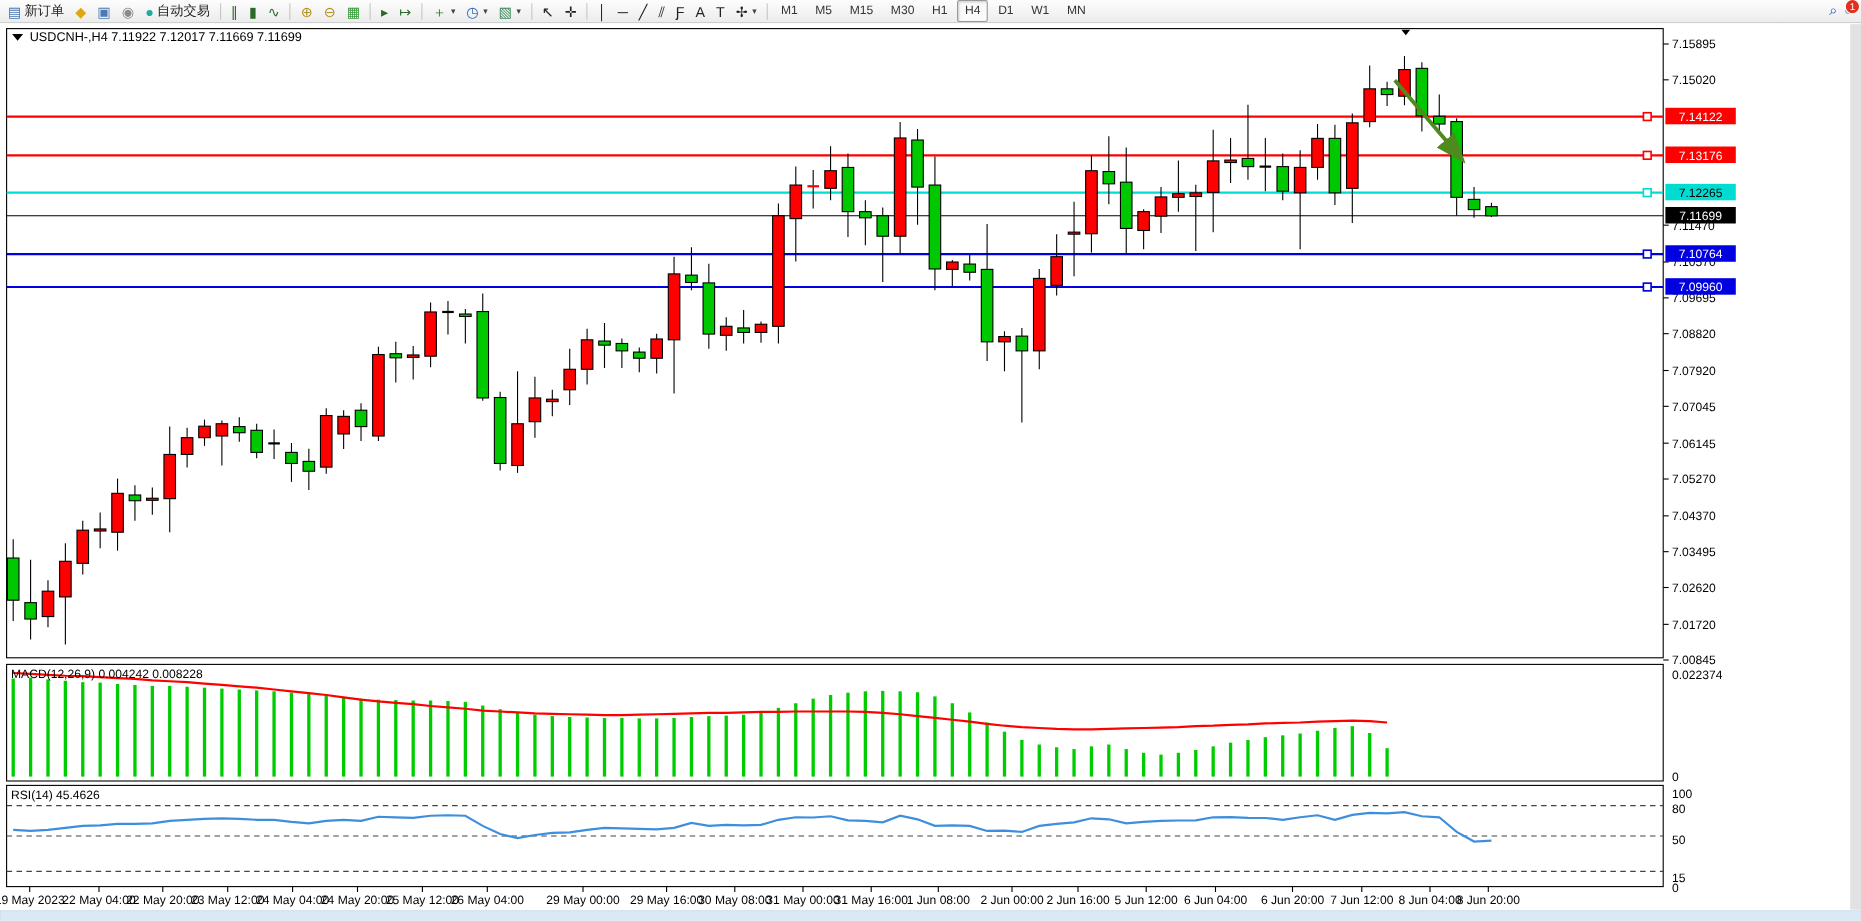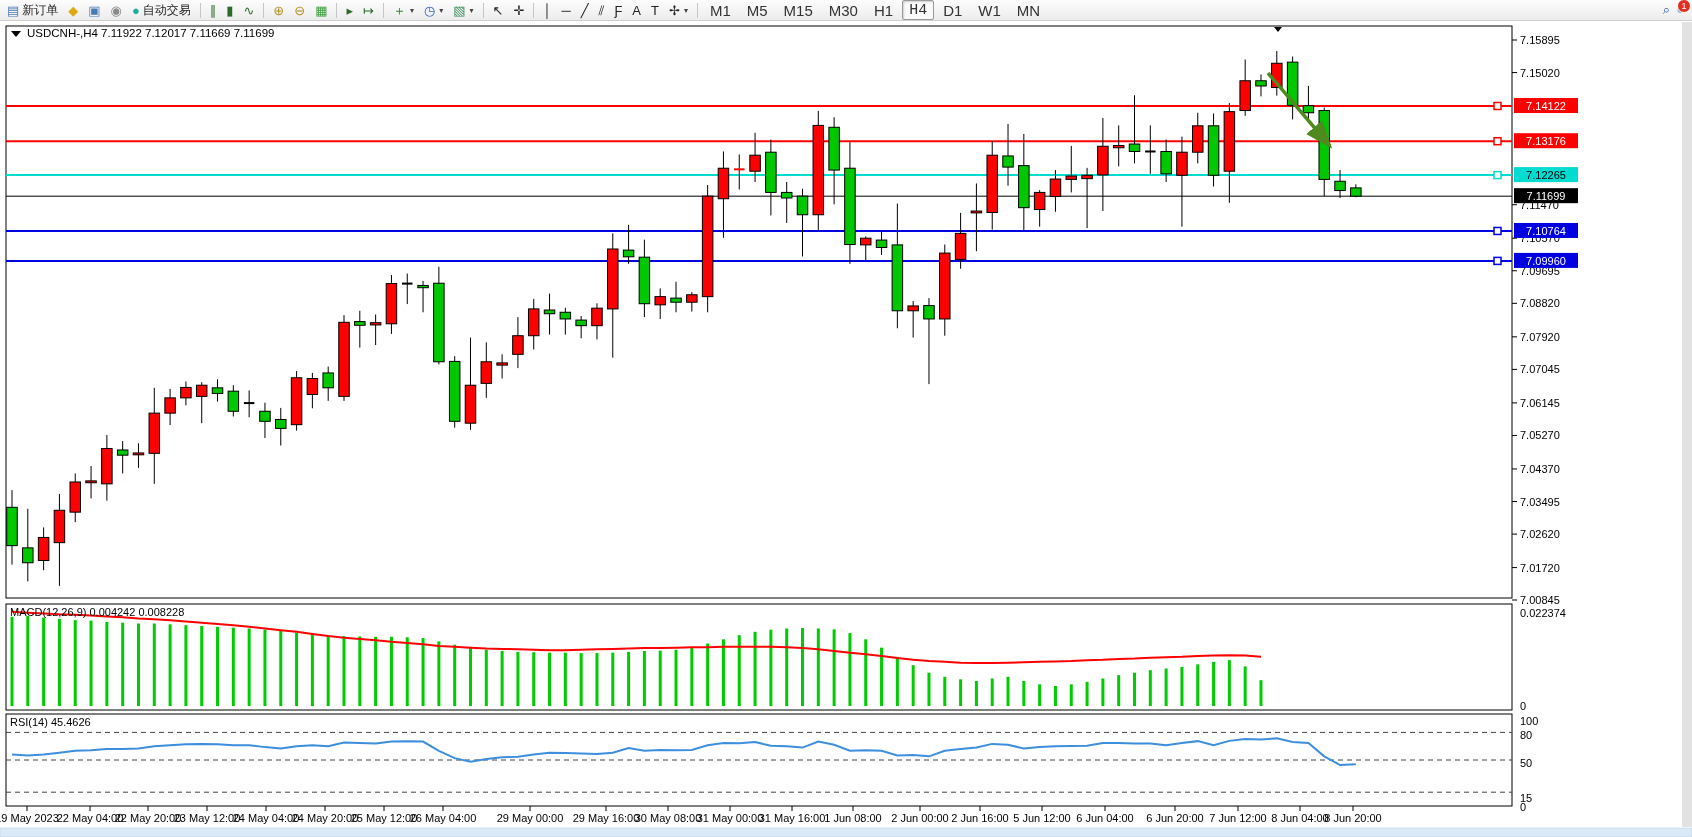--- a/index.html
+++ b/index.html
@@ -4,22 +4,22 @@
 <style>
   html,body{margin:0;padding:0;background:#f0f0f0;font-family:"Liberation Sans",sans-serif;}
   #app{position:relative;width:1692px;height:837px;background:#ffffff;overflow:hidden;}
   
   #toolbar{position:absolute;left:0;top:0;width:1692px;height:21px;
     background:linear-gradient(#fdfdfd,#ececec);border-bottom:1px solid #cfcfcf;
     display:flex;align-items:center;padding:0 2px;box-sizing:border-box;font-size:12px;color:#222;}
   .tb-btn{display:inline-flex;align-items:center;gap:3px;padding:1px 4px;height:17px;border:1px solid transparent;border-radius:2px;white-space:nowrap;cursor:default;}
   .tb-glyph{font-size:13px;line-height:13px;}
   .tb-sep{width:1px;height:15px;background:#c6c6c6;margin:0 4px;}
-  .tf-btn{padding:1px 6px;height:16px;display:inline-flex;align-items:center;font-size:15px;color:#333;border:1px solid transparent;border-radius:2px;margin:0 1px;}
-  .tf-btn.active{background:#fafafa;border:1px solid #9a9a9a;box-shadow:inset 1px 1px 2px rgba(0,0,0,.18);font-family:Liberation Mono, monospace;}
+  .tf-btn{padding:1px 6px;height:16px;display:inline-flex;align-items:center;font-size:11px;color:#333;border:1px solid transparent;border-radius:2px;margin:0 1px;}
+  .tf-btn.active{background:#fafafa;border:1px solid #9a9a9a;box-shadow:inset 1px 1px 2px rgba(0,0,0,.18);}
   .dd{font-size:8px;color:#444;margin-left:1px;}
   #tb-right{margin-left:auto;display:flex;align-items:center;gap:6px;padding-right:6px;}
   .badge{position:absolute;top:-4px;right:-7px;background:#e03020;color:#fff;border-radius:50%;
     width:12px;height:12px;font-size:9px;line-height:12px;text-align:center;border:1px solid #fff;}
   .chat-wrap{position:relative;display:inline-block;}
   
   #chart-svg{position:absolute;left:0;top:0;}
   text{font-family:"Liberation Sans",sans-serif;}
 </style>
 </head>

